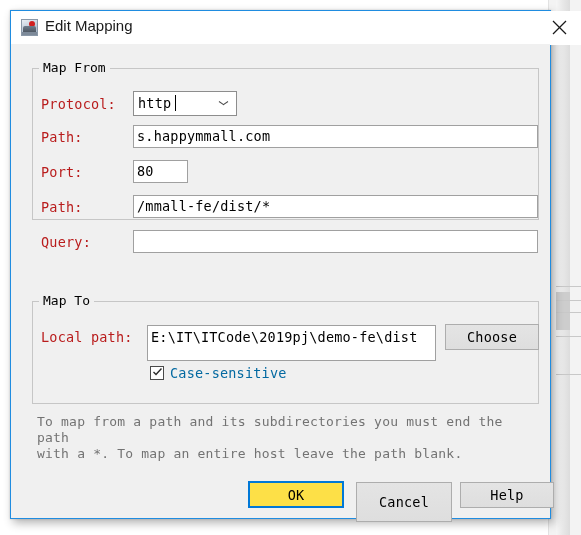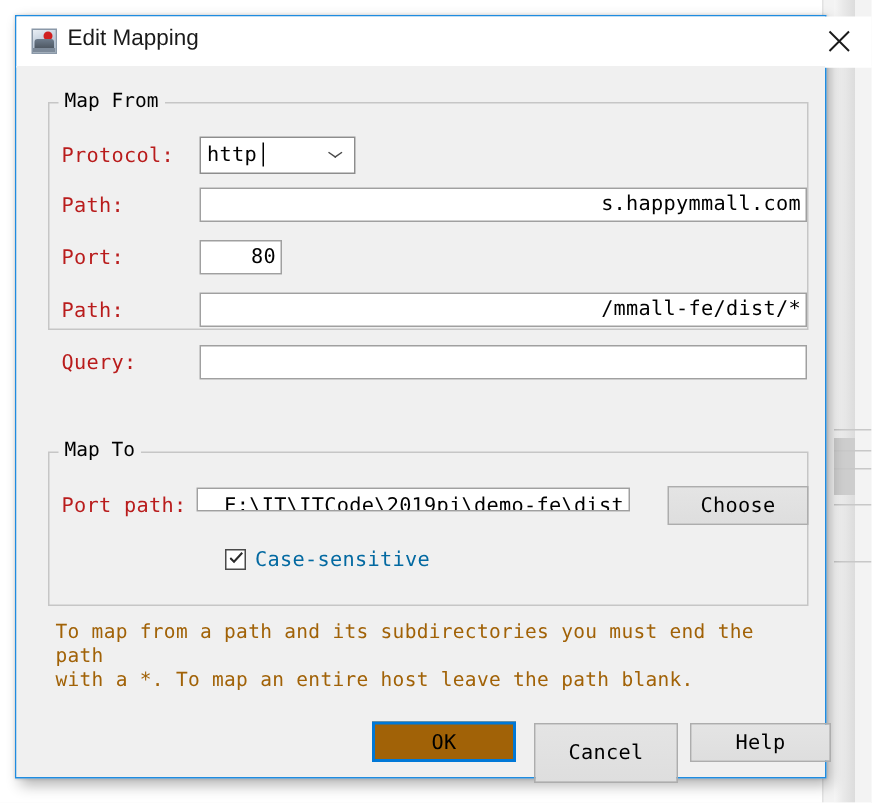--- a/index.html
+++ b/index.html
@@ -164,21 +164,20 @@
     border: 1px solid #a0a0a0;
     font-family: "DejaVu Sans Mono", "Liberation Mono", monospace;
     font-size: 13.5px;
     color: #000000;
     padding: 0 3px;
     line-height: 21px;
     height: 23px;
     white-space: nowrap;
     overflow: hidden;
     letter-spacing: 0.2px;
-    text-align: right;
   }
 
   
   .combobox {
     position: absolute;
     box-sizing: border-box;
     width: 104px;
     height: 25px;
     background: #ffffff;
     border: 1px solid #8d8d8d;
@@ -224,21 +223,21 @@
     font-size: 13.5px;
     color: #000000;
     text-align: center;
     cursor: default;
     letter-spacing: 0.2px;
     display: flex;
     align-items: center;
     justify-content: center;
   }
   .btn.default {
-    background: #a16207;
+    background: #fde047;
     border: 2px solid #0078d7;
     color: #000000;
   }
 
   
   .checkbox-row {
     position: absolute;
     display: flex;
     align-items: center;
   }
@@ -262,21 +261,21 @@
     color: #0369a1;
     white-space: nowrap;
     letter-spacing: 0.2px;
   }
 
   
   .help-text {
     position: absolute;
     font-family: "DejaVu Sans Mono", "Liberation Mono", monospace;
     font-size: 13px;
-    color: #a16207;
+    color: #737373;
     line-height: 16px;
     white-space: pre-line;
     letter-spacing: 0.2px;
   }
 </style>
 </head>
 <body>
 
 <div class="desktop-bg"></div>
 <div class="bg-panel"></div>
@@ -325,22 +324,22 @@
 
     <div class="field-label" style="left:30px; top:155px;">Path:</div>
     <div class="textbox" style="left:122px; top:151px; width:405px;">/mmall-fe/dist/*</div>
 
     <div class="field-label" style="left:30px; top:190px;">Query:</div>
     <div class="textbox" style="left:122px; top:186px; width:405px;"></div>
 
     <div class="groupbox" style="left:21px; top:257px; width:507px; height:103px;"></div>
     <div class="group-legend" style="left:28px; top:250px;">Map To</div>
 
-    <div class="field-label" style="left:30px; top:285px;">Port path:</div>
-    <div class="textbox" style="left:120px; top:281px; width:289px; height:16px; line-height:22px;">E:\IT\ITCode\2019pj\demo-fe\dist</div>
+    <div class="field-label" style="left:30px; top:285px;">Local path:</div>
+    <div class="textbox" style="left:136px; top:281px; width:289px; height:36px; line-height:22px;">E:\IT\ITCode\2019pj\demo-fe\dist</div>
     <div class="btn" style="left:434px; top:280px; width:94px; height:26px;">Choose</div>
 
     <div class="checkbox-row" style="left:139px; top:321px;">
       <span class="checkbox-box">
         <svg class="tick" viewBox="0 0 9 8" aria-hidden="true">
           <polyline points="0.5,4 3,6.5 8.5,0.5" fill="none" stroke="#2b2b2b" stroke-width="1.4"></polyline>
         </svg>
       </span>
       <span class="checkbox-label">Case-sensitive</span>
     </div>

